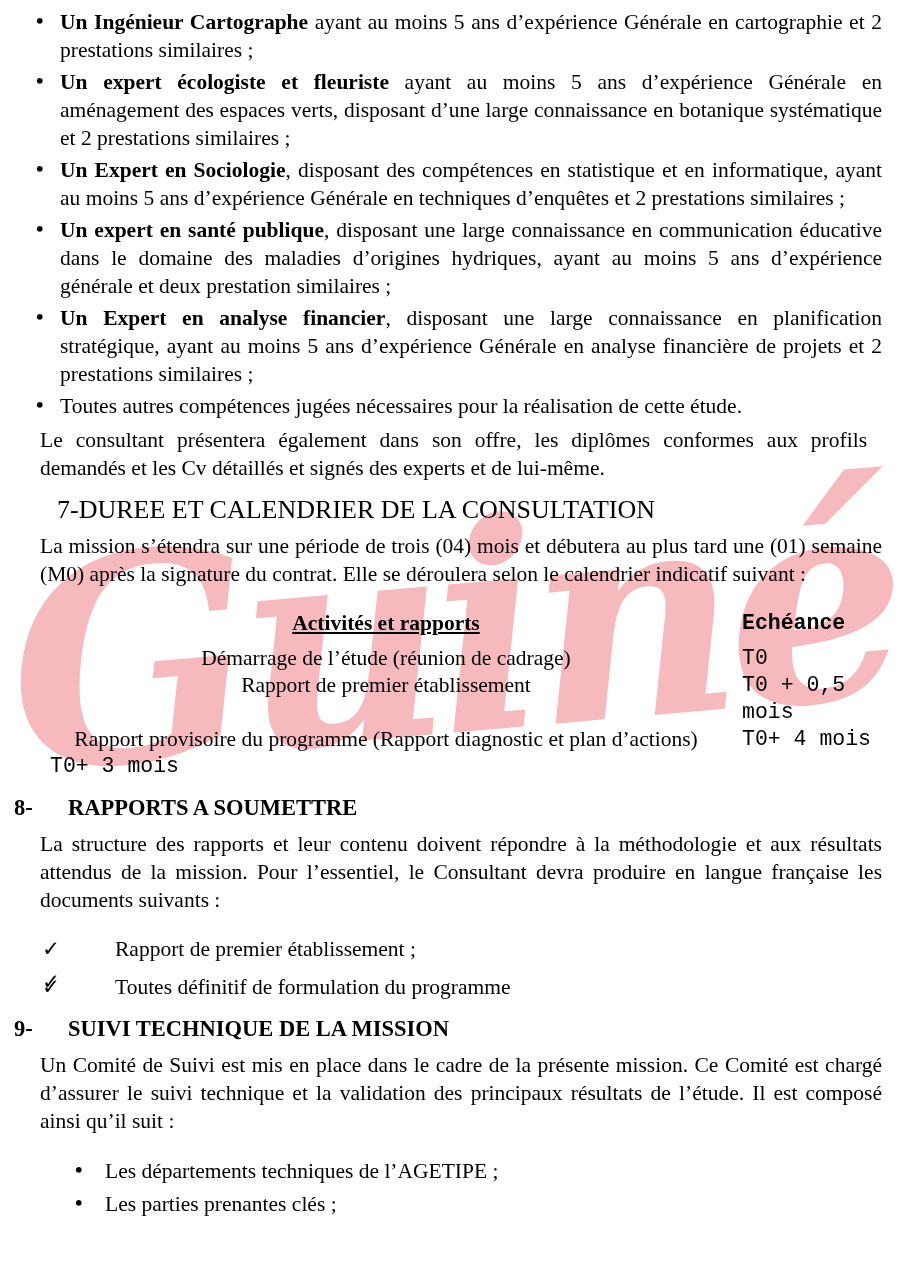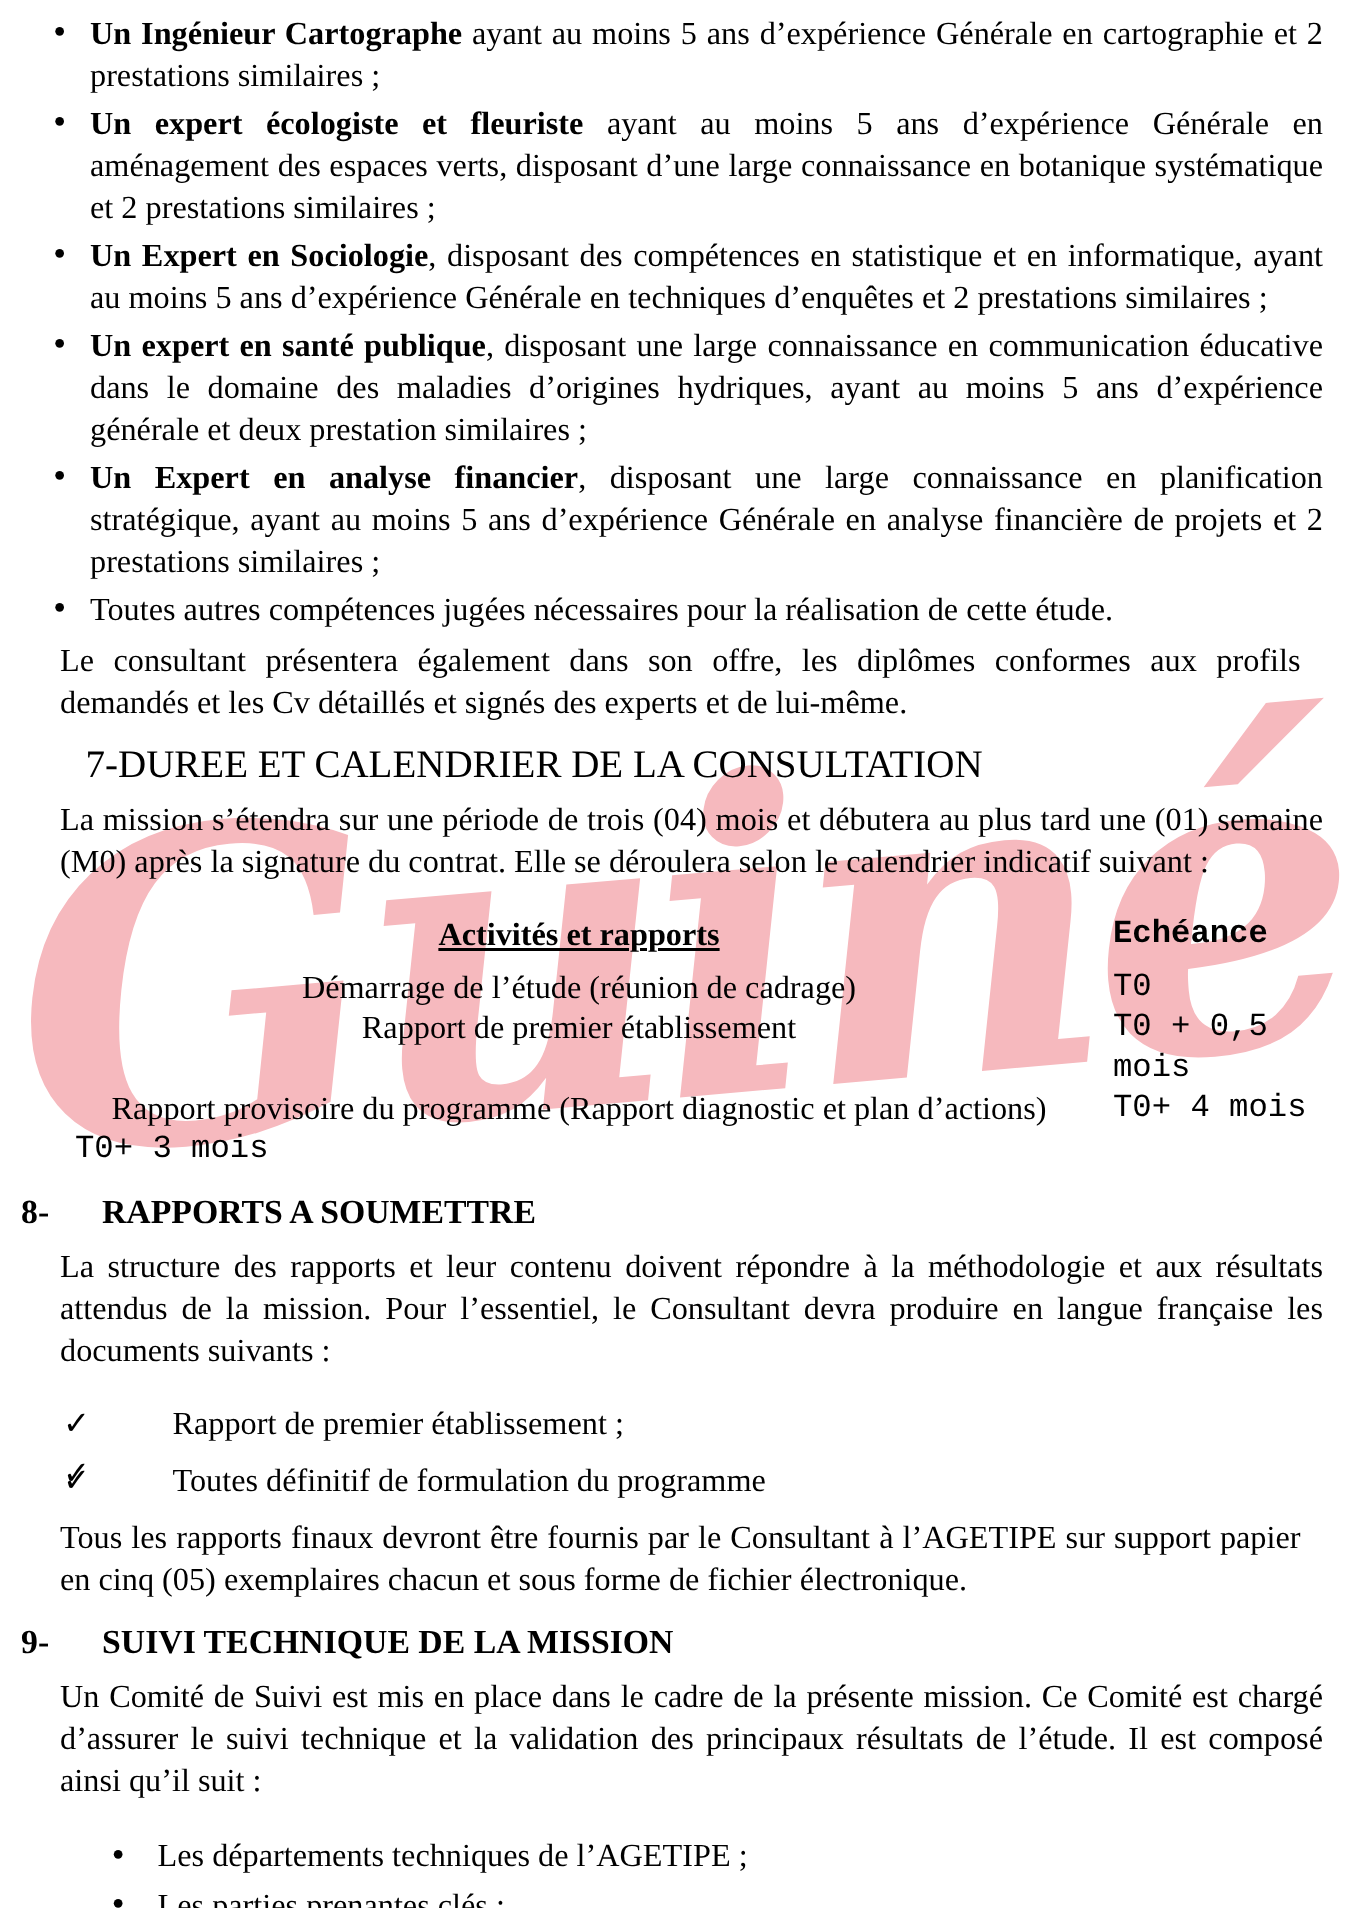--- a/index.html
+++ b/index.html
@@ -148,21 +148,20 @@
         <span class="check">✓</span><span>Rapport de premier établissement ;</span>
       </li>
       <li>
         <span class="check">✓</span>
       </li>
       <li style="margin-top:10px;">
         <span class="check">✓</span><span>Toutes définitif de formulation du programme</span>
       </li>
     </ul>
 
-    <p class="para" style="margin-top:10px;">Tous les rapports finaux devront être fournis par le Consultant à l’AGETIPE sur support papier en cinq (05) exemplaires chacun et sous forme de fichier électronique.</p>
 
     <div class="h-sec">
       <span class="num">9-</span>
       <span>SUIVI TECHNIQUE DE LA MISSION</span>
     </div>
 
     <p class="intro">Un Comité de Suivi est mis en place dans le cadre de la présente mission. Ce Comité est chargé d’assurer le suivi technique et la validation des principaux résultats de l’étude. Il est composé ainsi qu’il suit :</p>
 
     <ul class="sublist">
       <li>

